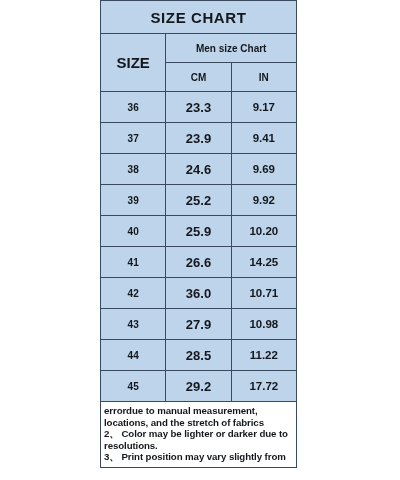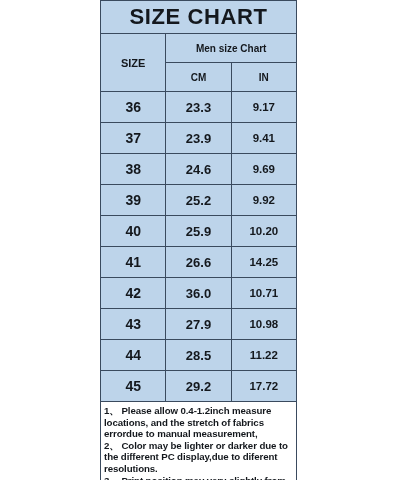--- a/index.html
+++ b/index.html
@@ -31,40 +31,40 @@
   table.size-chart td {
     border: 1px solid #3a4a5e;
     text-align: center;
     vertical-align: middle;
     color: #14181d;
     font-weight: bold;
     background: #bdd4ea;
   }
   td.title-cell {
     height: 30px;
-    font-size: 22px;
+    font-size: 15px;
     letter-spacing: 0.6px;
   }
   td.group-head {
     height: 26px;
     font-size: 10px;
   }
   td.size-head {
     height: 52px;
-    font-size: 11px;
+    font-size: 15px;
     width: 50px;
   }
   td.sub-head {
     height: 26px;
     font-size: 10px;
   }
   td.col-size {
     width: 50px;
     height: 28px;
-    font-size: 14px;
+    font-size: 10px;
   }
   td.col-cm {
     width: 55px;
     height: 28px;
     font-size: 13px;
     background: #ffffff;
   }
   td.col-in {
     height: 28px;
     font-size: 11.5px;
@@ -151,23 +151,21 @@
       </tr>
       <tr>
         <td class="col-size">45</td>
         <td class="col-cm">29.2</td>
         <td class="col-in">17.72</td>
       </tr>
     </tbody>
   </table>
 
   <div id="notes">
-    <div class="note-line">1、 Please allow 0.4-1.2inch measure</div>
+    <div class="note-line">errordue to manual measurement,</div>
     <div class="note-line">locations, and the stretch of fabrics</div>
-    <div class="note-line">errordue to manual measurement,</div>
     <div class="note-line">2、 Color may be lighter or darker due to</div>
-    <div class="note-line">the different PC display,due to diferent</div>
     <div class="note-line">resolutions.</div>
     <div class="note-line">3、 Print position may vary slightly from</div>
 
   </div>
 
 </div>
 
 </body></html>

